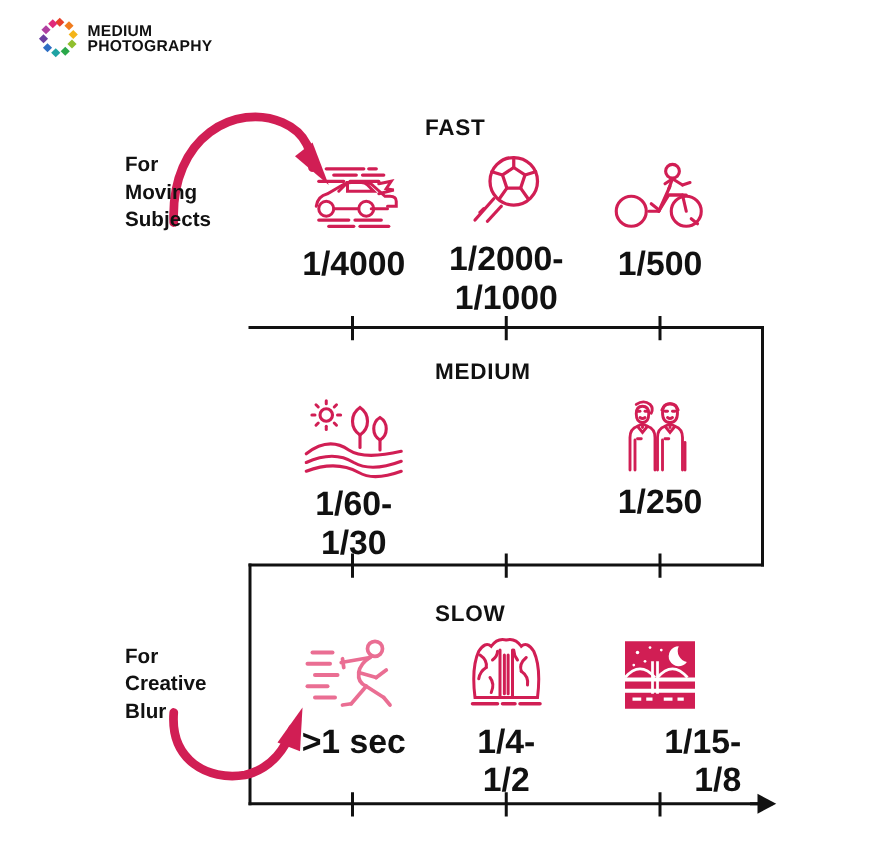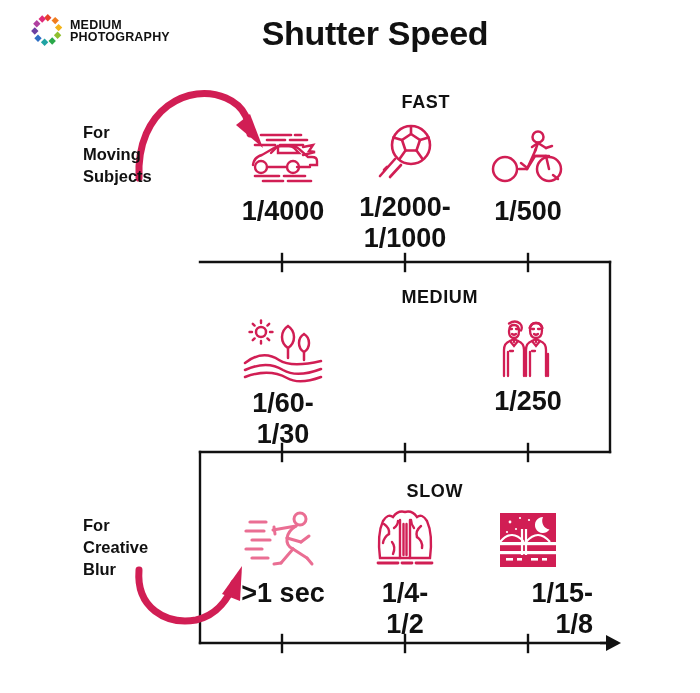--- a/index.html
+++ b/index.html
@@ -27,30 +27,31 @@
     font-size: 34px; font-weight: bold; color: #111;
     letter-spacing: -0.3px;
     padding-left: 50px;
   }
 
   
   .side-label {
     position: absolute;
     font-size: 16.5px; font-weight: bold; color: #111;
     line-height: 1.32;
+    margin-left: 17px;
   }
   #label-moving { left: 83px; top: 122px; }
   #label-blur   { left: 83px; top: 515px; }
 
   
   .band-title {
     position: absolute;
     font-size: 18px; font-weight: bold; color: #111;
     letter-spacing: 0.6px;
-    text-align: right;
+    text-align: left;
   }
   #band-fast   { left: 340px; top: 92px;  width: 110px; }
   #band-medium { left: 348px; top: 287px; width: 130px; }
   #band-slow   { left: 348px; top: 481px; width: 115px; }
 
   
   .item { position: absolute; width: 130px; text-align: center; }
   .item .icon { height: 64px; display: flex; align-items: center; justify-content: center; }
   .item .caption {
     font-size: 27px; font-weight: bold; color: #111; line-height: 1.13;
@@ -135,21 +136,20 @@
           <rect x="9.6" y="2.4" width="5.2" height="5.2" fill="#E02A7A" transform="rotate(45 12.2 5.0)"></rect>
         </g>
       </svg>
     </div>
     <div class="logo-text">
       <div class="logo-line">MEDIUM</div>
       <div class="logo-line">PHOTOGRAPHY</div>
     </div>
   </div>
 
-  <div class="title">Shutter Speed</div>
 
   <div class="side-label" id="label-moving" style="white-space:pre-line;">For
 Moving
 Subjects</div>
   <div class="side-label" id="label-blur" style="white-space:pre-line;">For
 Creative
 Blur</div>
 
   <div class="band-title" id="band-fast">FAST</div>
   <div class="band-title" id="band-medium">MEDIUM</div>

